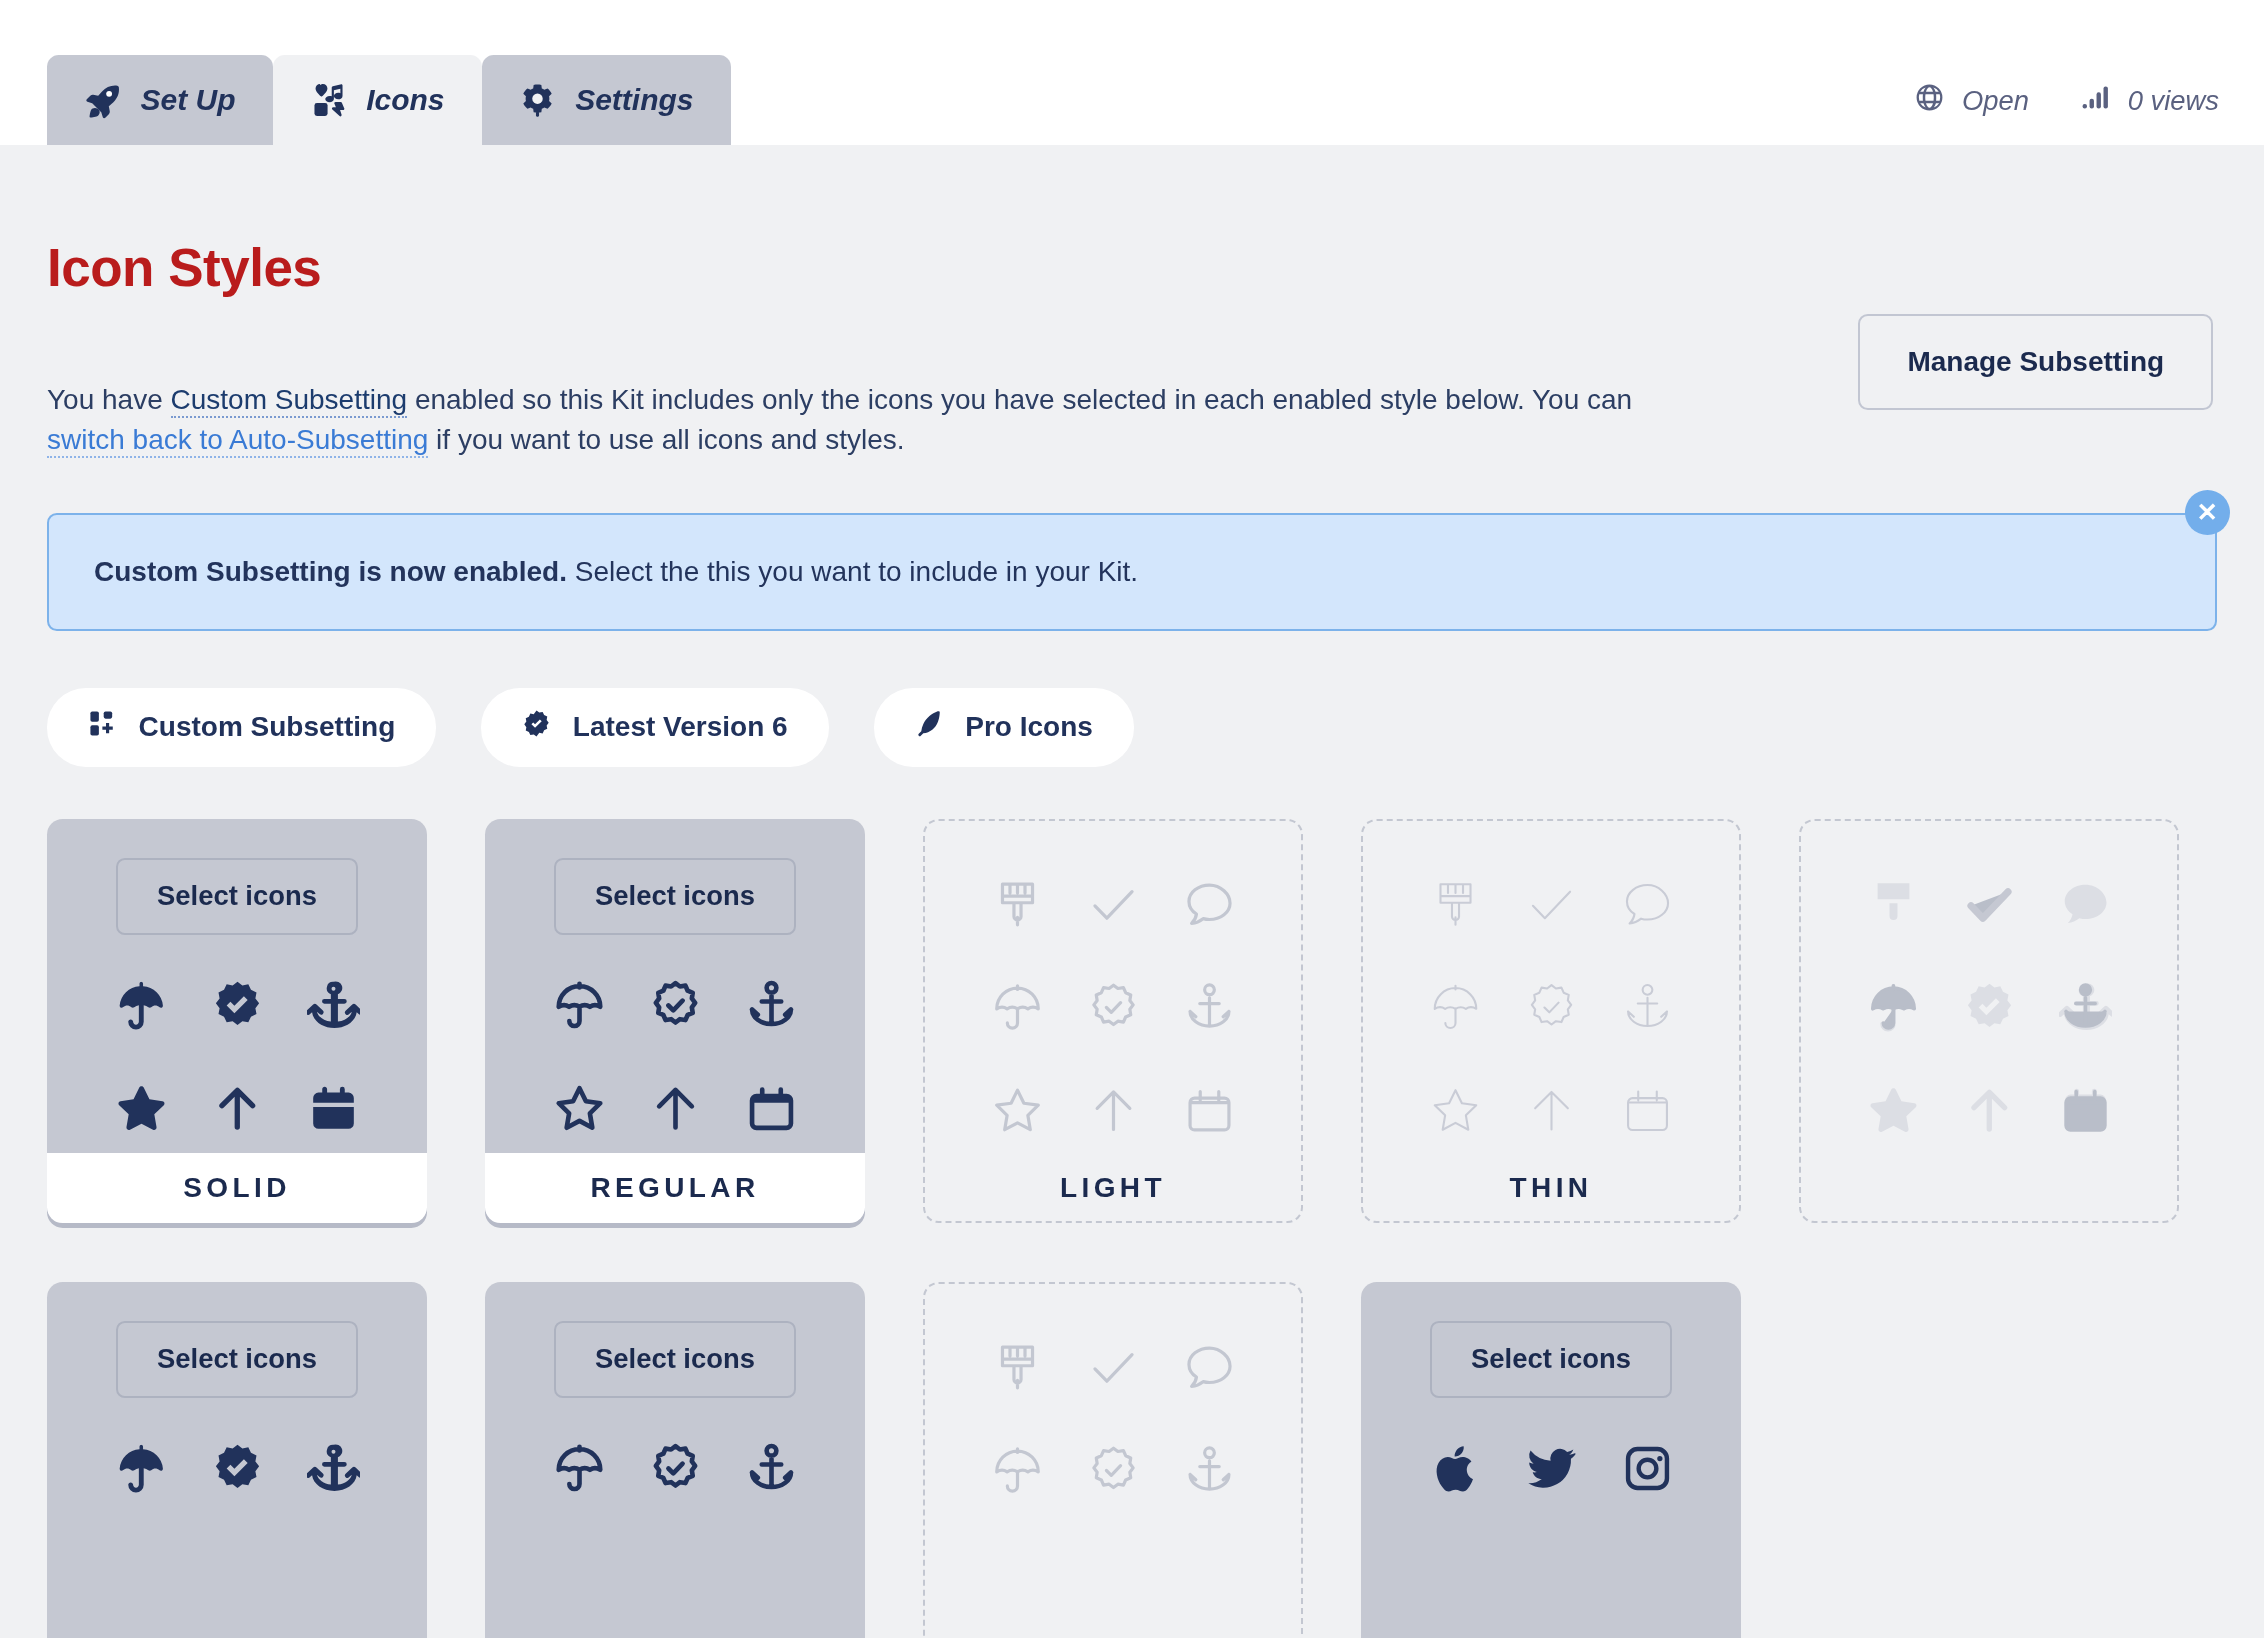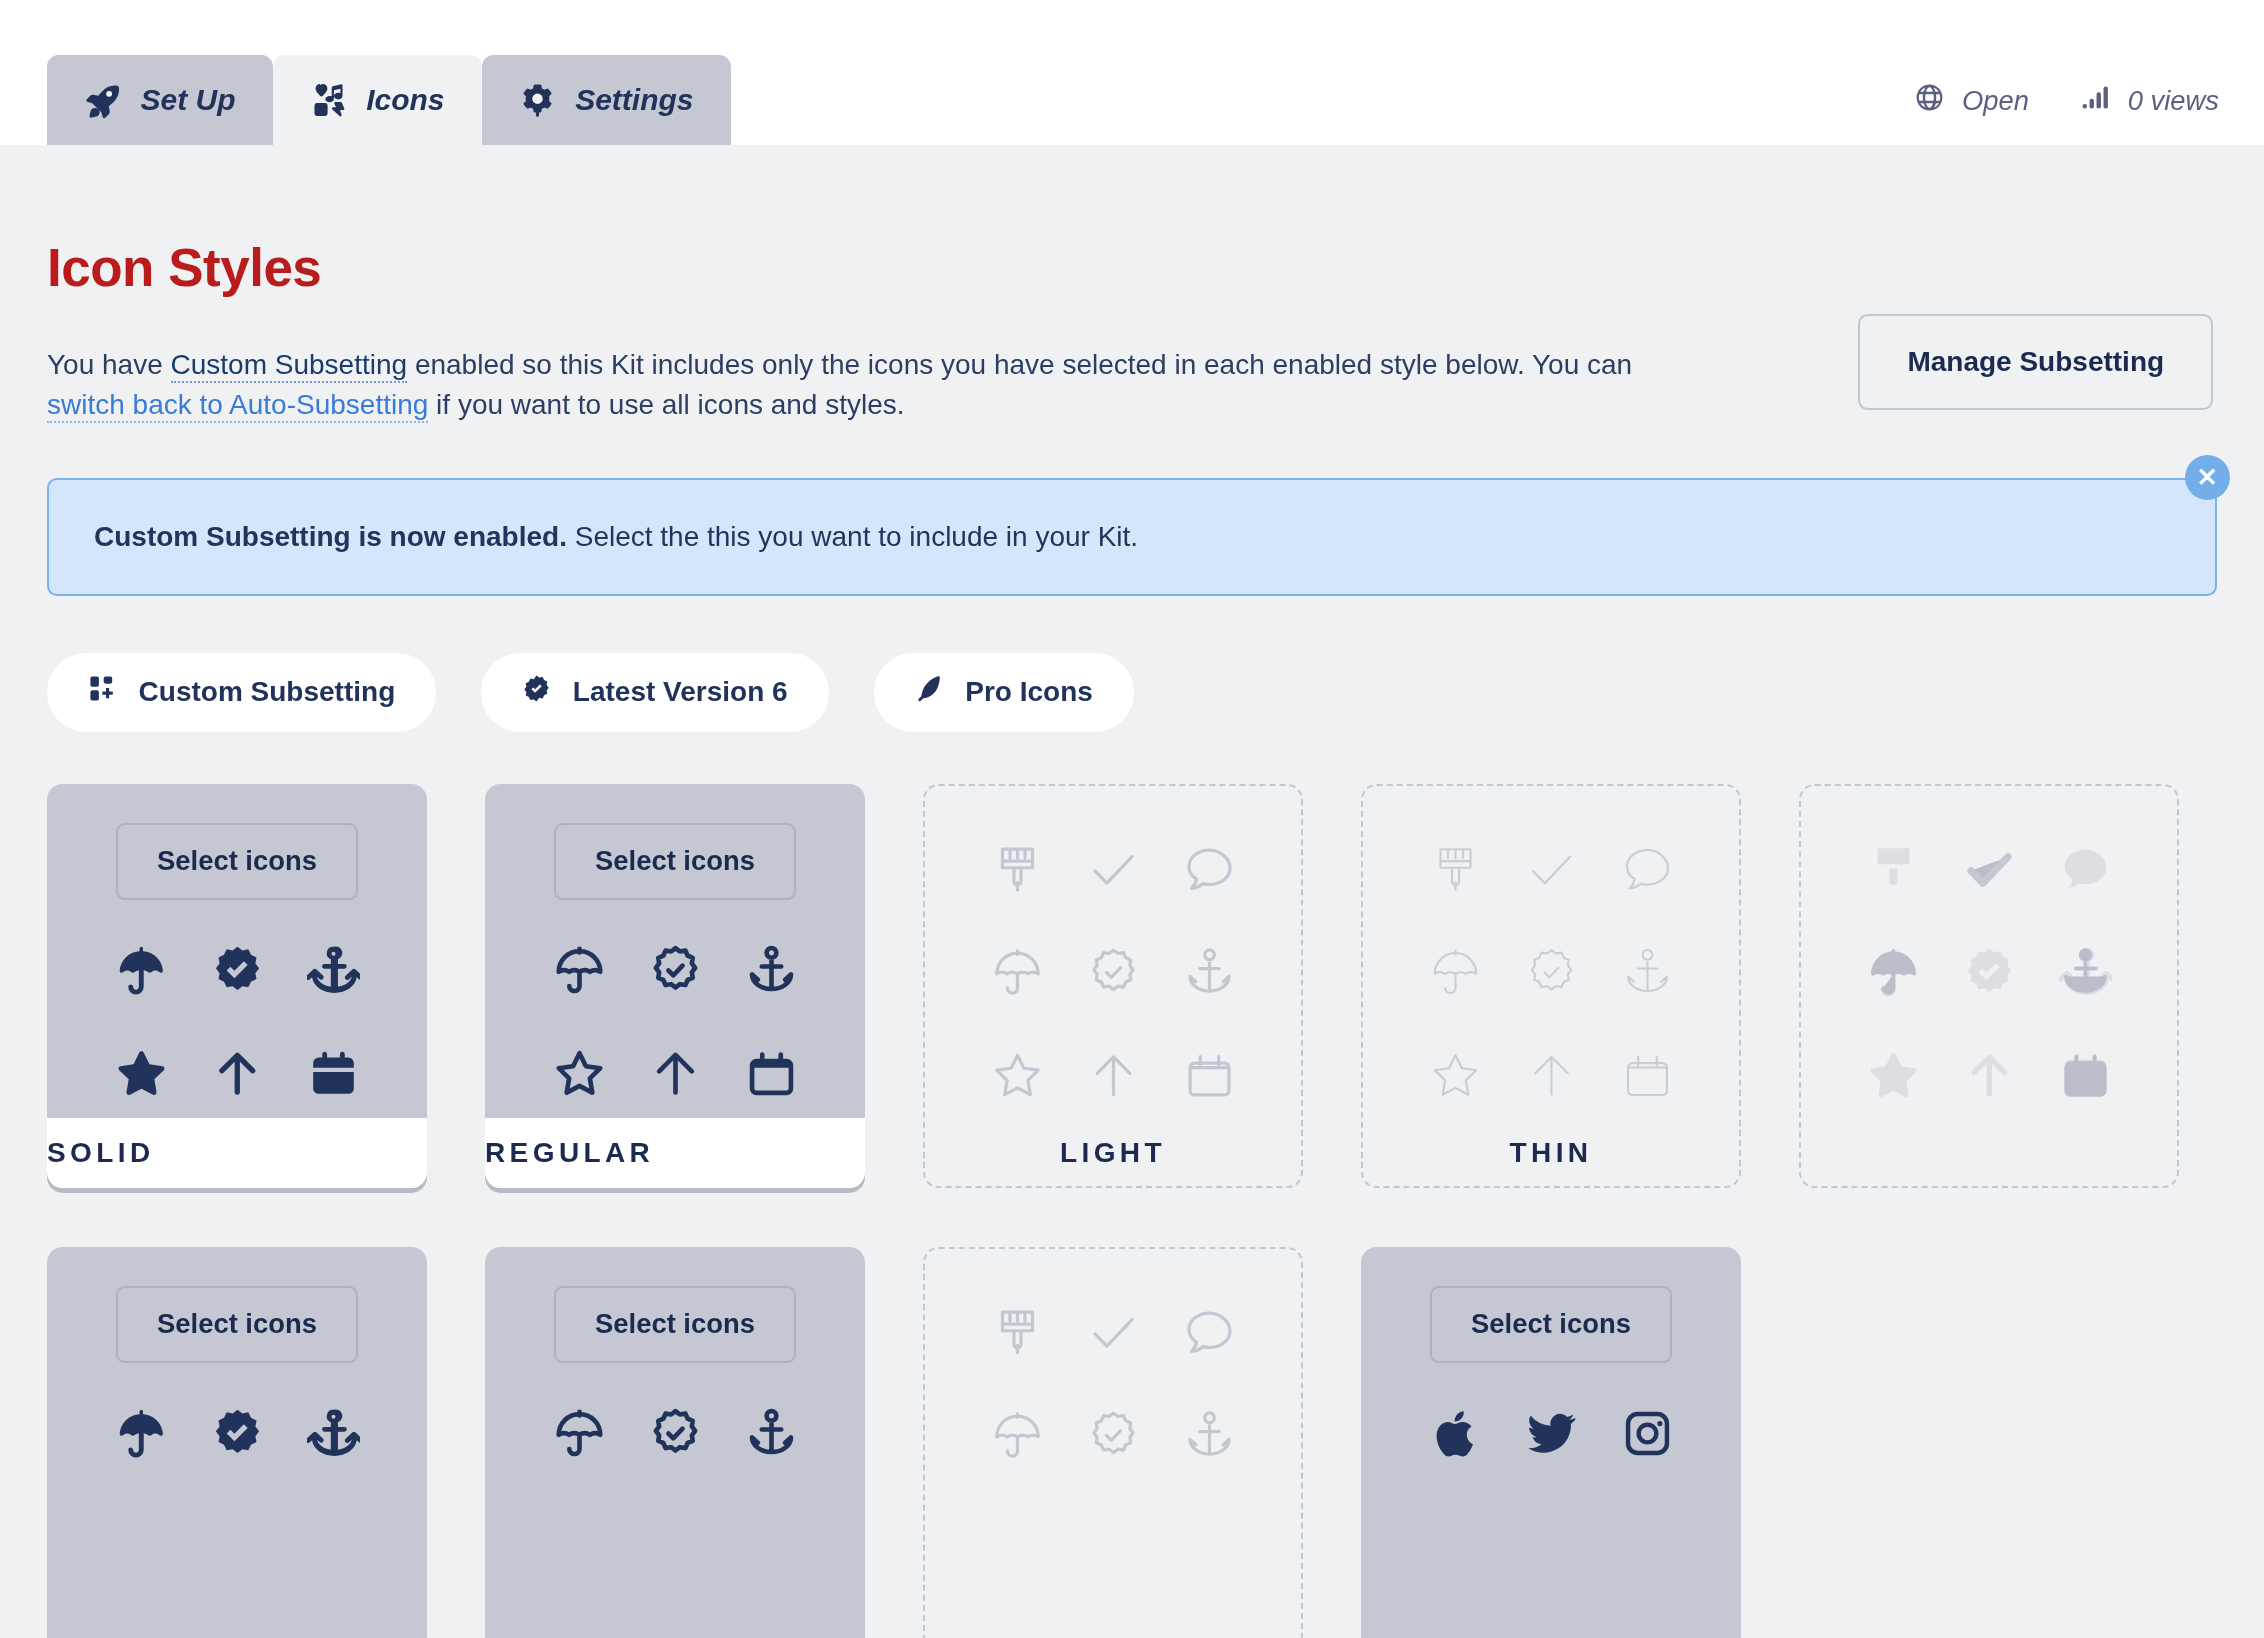--- a/index.html
+++ b/index.html
@@ -81,20 +81,21 @@
     display: flex;
     justify-content: space-between;
     align-items: flex-start;
     margin-top: 47px;
   }
   .intro {
     font-size: 28px;
     line-height: 1.42;
     color: #2c3e63;
     max-width: 1627px;
+    margin-top: 35px;
   }
   .lnk-dark {
     color: #1c3c6e;
     text-decoration: none;
     border-bottom: 2px dotted #7a9ad0;
     padding-bottom: 1px;
   }
   .lnk-blue {
     color: #3a7bd5;
     text-decoration: none;
@@ -196,20 +197,21 @@
     padding-top: 39px;
     display: flex;
     flex-direction: column;
     align-items: center;
   }
   .card.enabled .card-foot {
     background: #ffffff;
     height: 112px;
     display: flex;
     align-items: center;
+    justify-content: center;
   }
 
   
   .card.disabled {
     background: transparent;
     border: 2.9px dashed #c3c7d1;
   }
   .card.disabled .card-body {
     flex: 1;
     padding-top: 39px;

